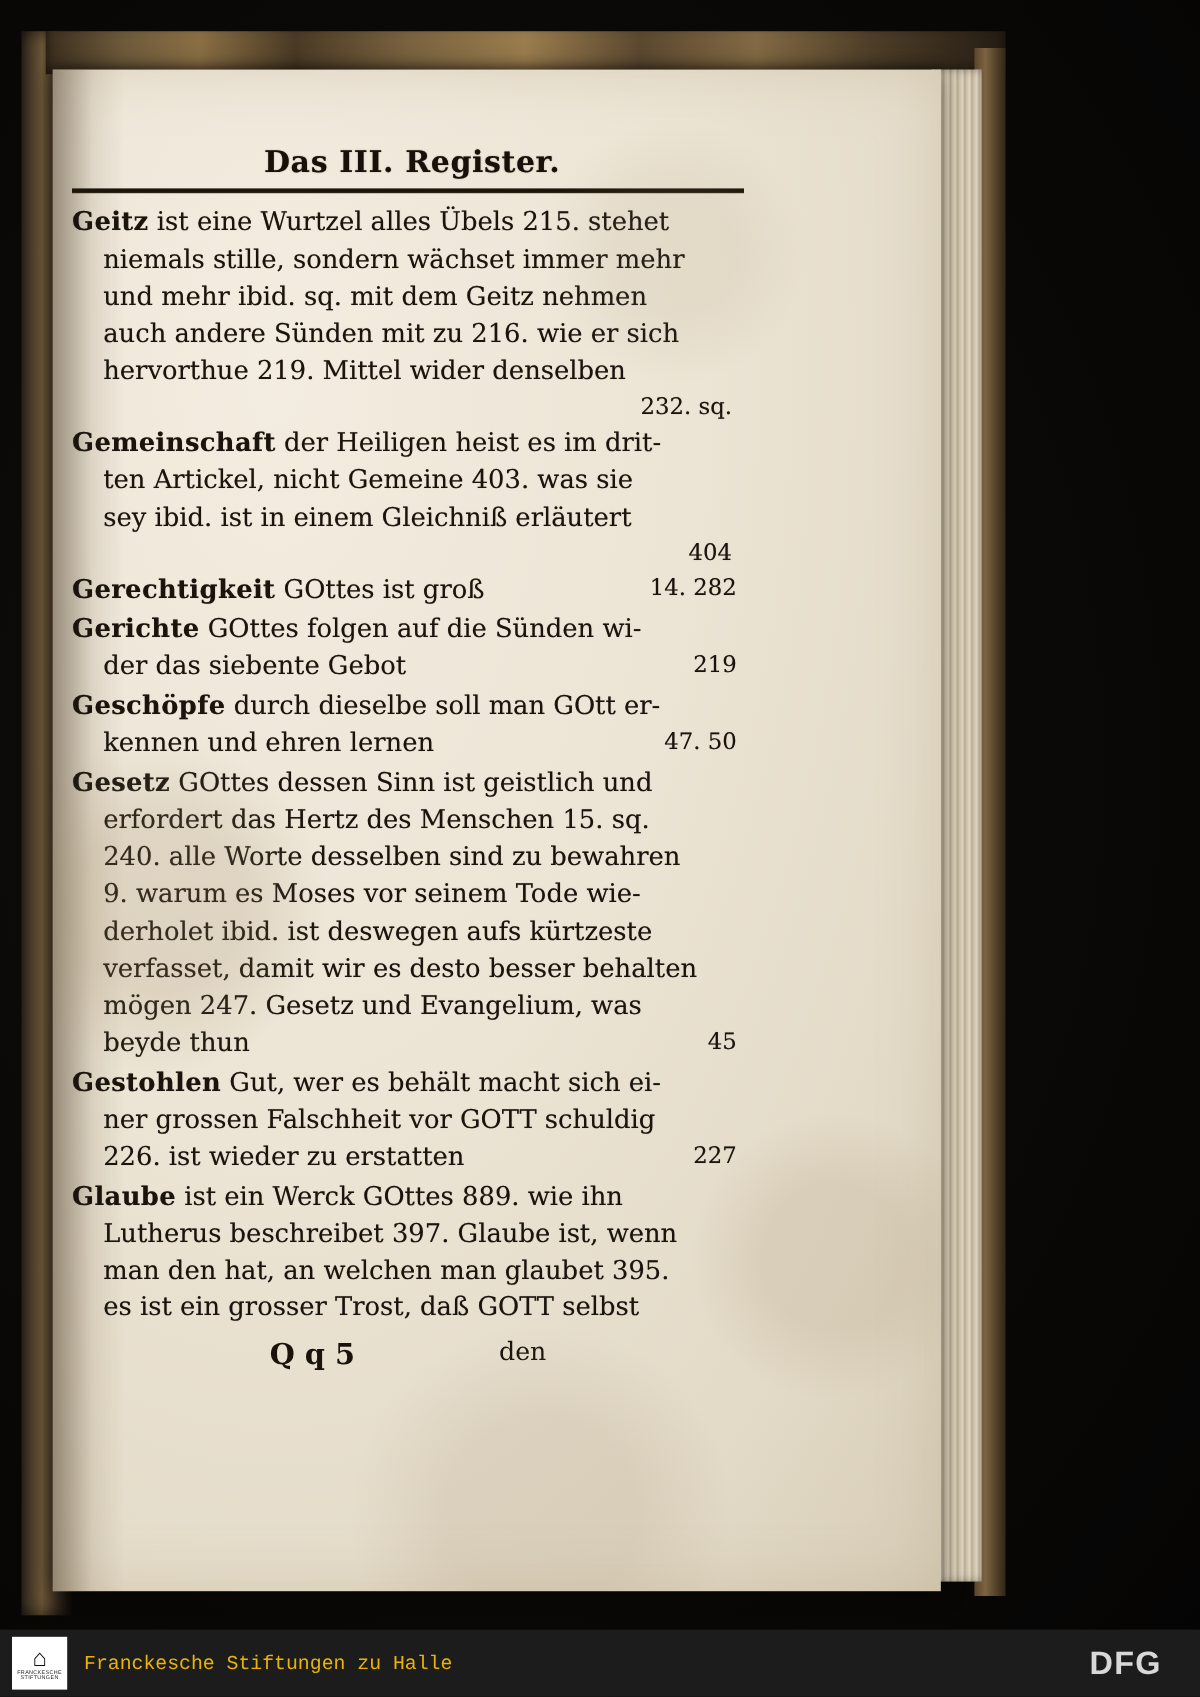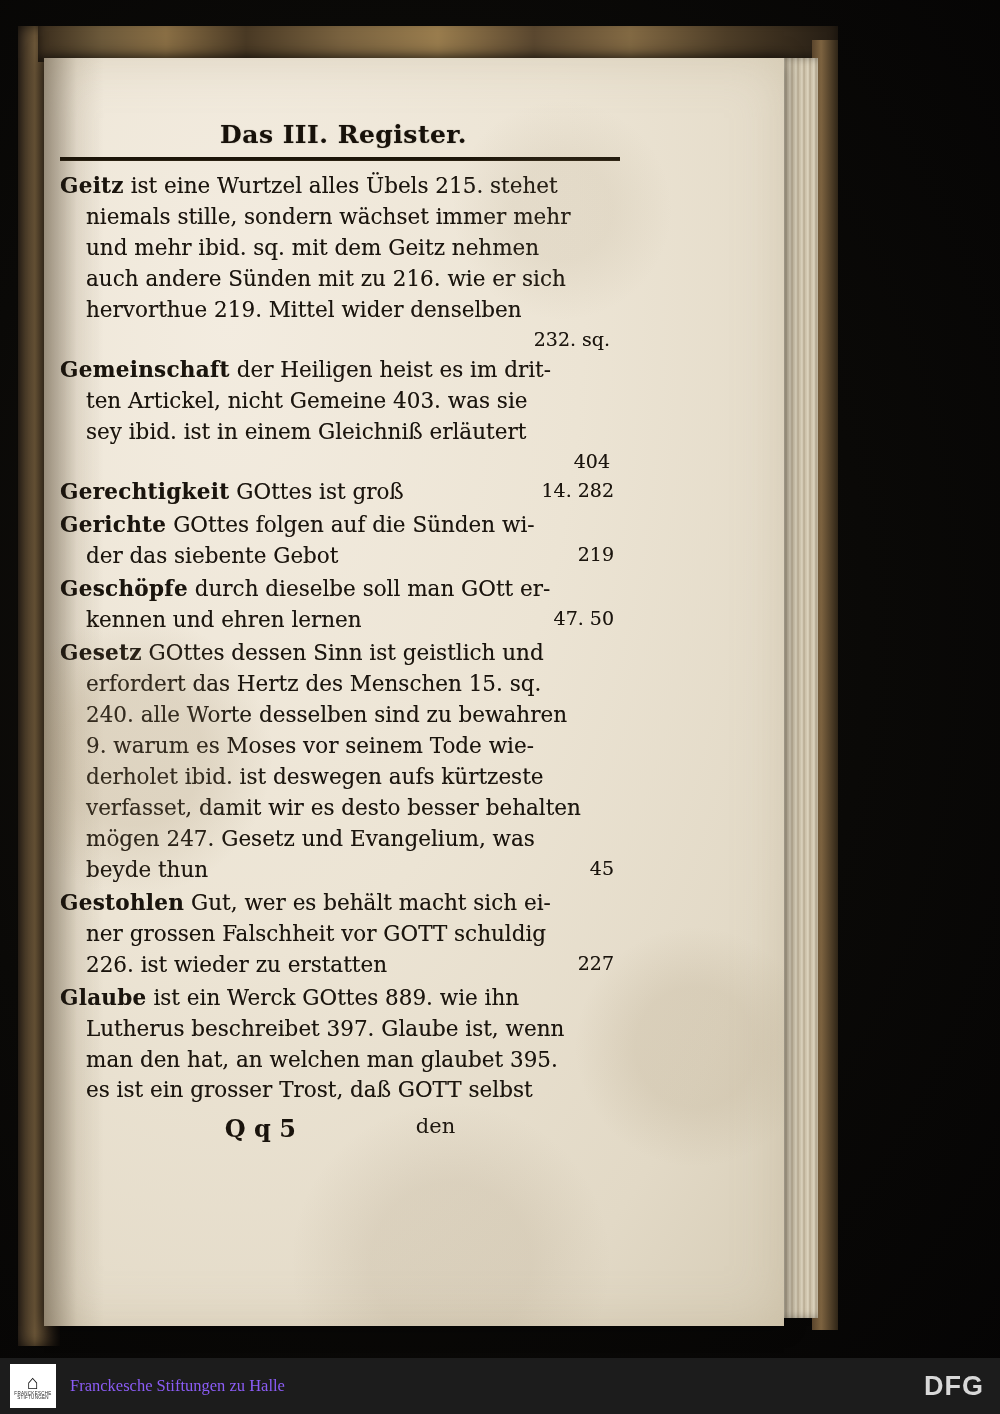--- a/index.html
+++ b/index.html
@@ -215,26 +215,26 @@
     color: #111;
   }
   #franckesche-logo .cap {
     font-size: 4.5px;
     letter-spacing: .3px;
     color: #222;
     font-family: "Liberation Sans", sans-serif;
     text-align: center;
   }
   #footer-text {
-    color: #8b5cf6;
-    font-family: Liberation Serif, serif;
+    color: #eab308;
+    font-family: Liberation Mono, monospace;
     font-size: 16.5px;
   }
   #dfg-logo {
-    padding-right: 16px;
+    padding-right: 32px;
     color: #d8d8d8;
     font-family: "Liberation Sans", sans-serif;
     font-weight: bold;
     font-size: 27px;
     letter-spacing: 1px;
     border: 0;
   }
 </style>
 </head>
 <body>

